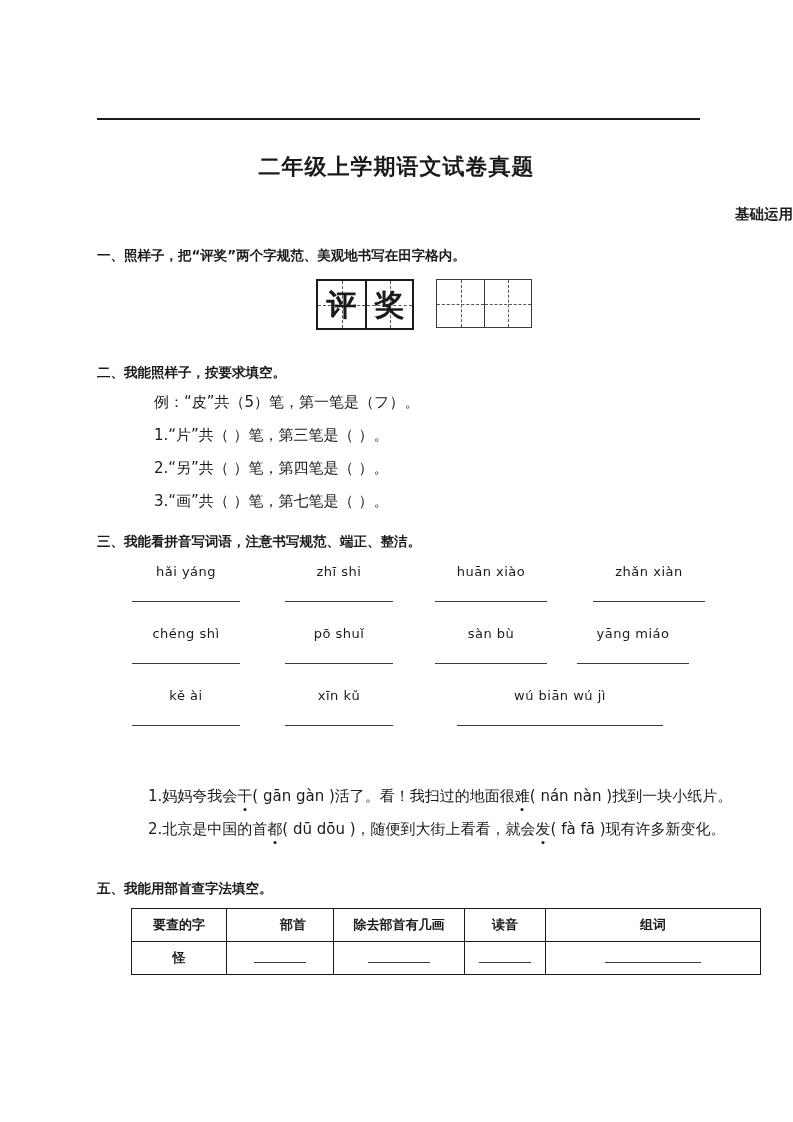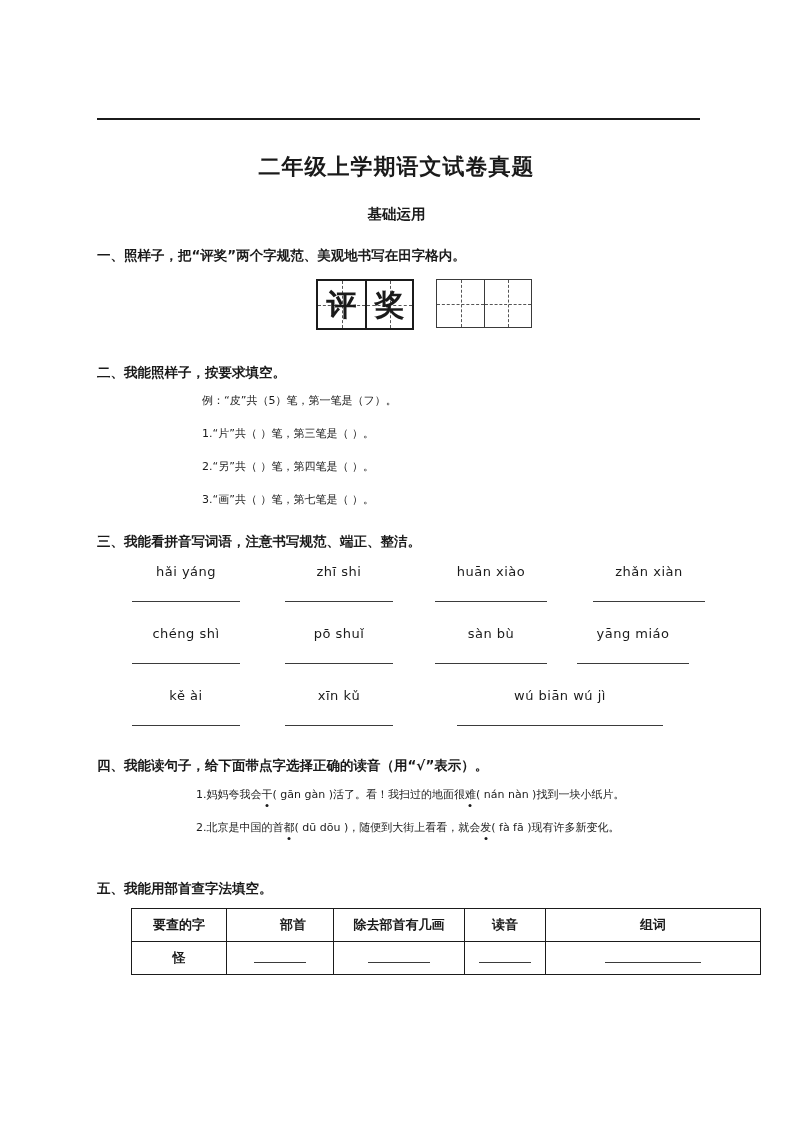--- a/index.html
+++ b/index.html
@@ -35,36 +35,35 @@
     width: 793px;
     text-align: center;
     font-size: 22px;
     font-weight: bold;
     letter-spacing: 1px;
   }
   .section-title {
     position: absolute;
     left: 0; top: 205px;
     width: 793px;
-    text-align: center;
+    text-align: right;
     font-size: 14.5px;
     font-weight: bold;
   }
   .q-head {
     position: absolute;
     left: 97px;
     font-size: 13.5px;
     font-weight: bold;
     white-space: nowrap;
   }
   .q-body {
     position: absolute;
-    font-size: 11px;
+    font-size: 15px;
     white-space: nowrap;
-    margin-left: 48px;
   }
 
   
   .grid-wrap {
     position: absolute;
     left: 316px;
     top: 279px;
     display: flex;
     align-items: flex-start;
   }
@@ -261,21 +260,20 @@
     <div class="pinyin-cell" style="left:188px; width:108px;">
       <div class="pinyin-text">xīn  kǔ</div>
       <div class="pinyin-line"></div>
     </div>
     <div class="pinyin-cell" style="left:360px; width:206px;">
       <div class="pinyin-text">wú  biān  wú  jì</div>
       <div class="pinyin-line"></div>
     </div>
   </div>
 
-  <div class="q-head" style="top:757px;">四、我能读句子，给下面带点字选择正确的读音（用“√”表示）。</div>
 
   <div class="q-body" style="left:148px; top:787px;">
     <span>1.</span><span>妈妈夸我会</span><span class="dotted">干</span><span>( gān    gàn )</span><span>活了。看！我扫过的地面很</span><span class="dotted">难</span><span>( nán    nàn )</span><span>找到一块小纸片。</span>
   </div>
 
   <div class="q-body" style="left:148px; top:820px;">
     <span>2.</span><span>北京是中国的首</span><span class="dotted">都</span><span>( dū    dōu )</span><span>，随便到大街上看看，就会</span><span class="dotted">发</span><span>( fà    fā )</span><span>现有许多新变化。</span>
   </div>
 
   <div class="q-head" style="top:880px;">五、我能用部首查字法填空。</div>

